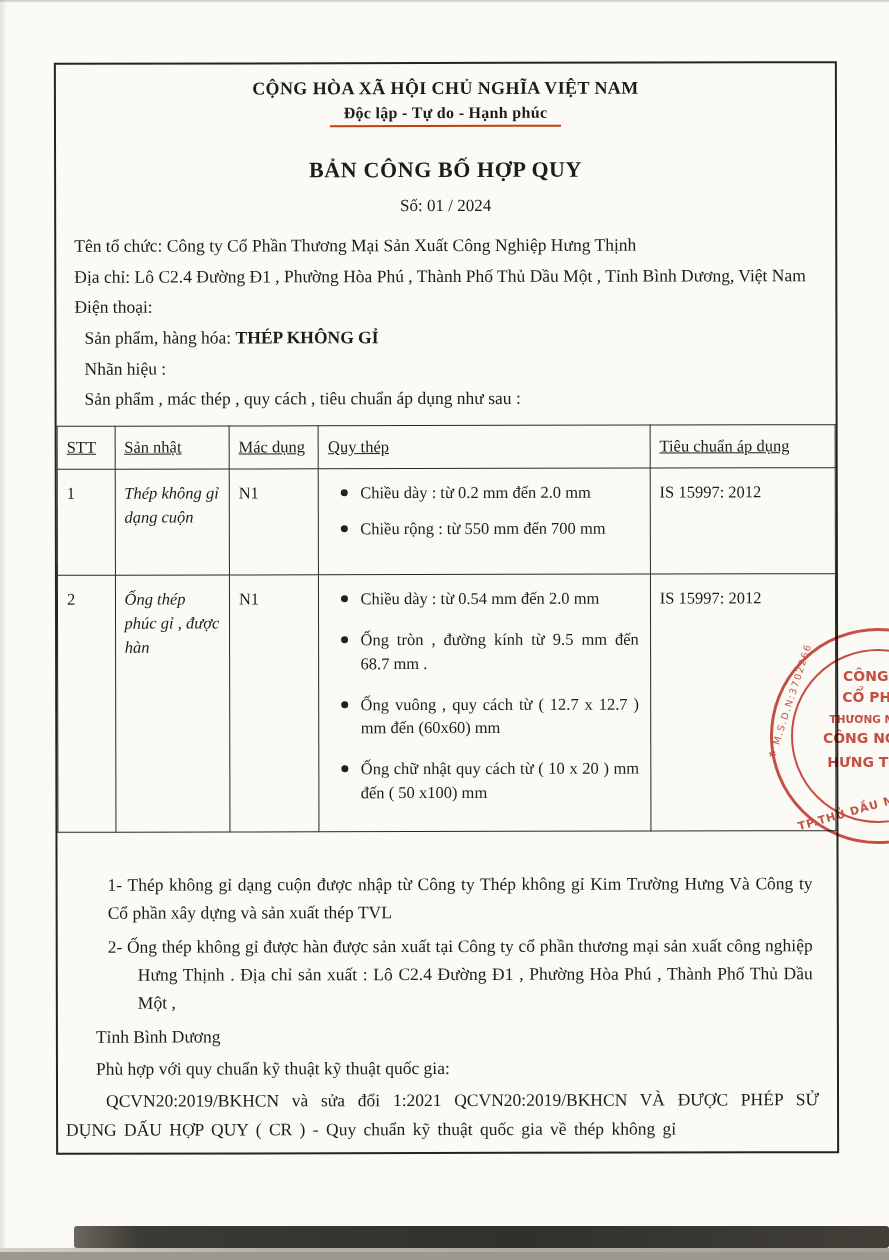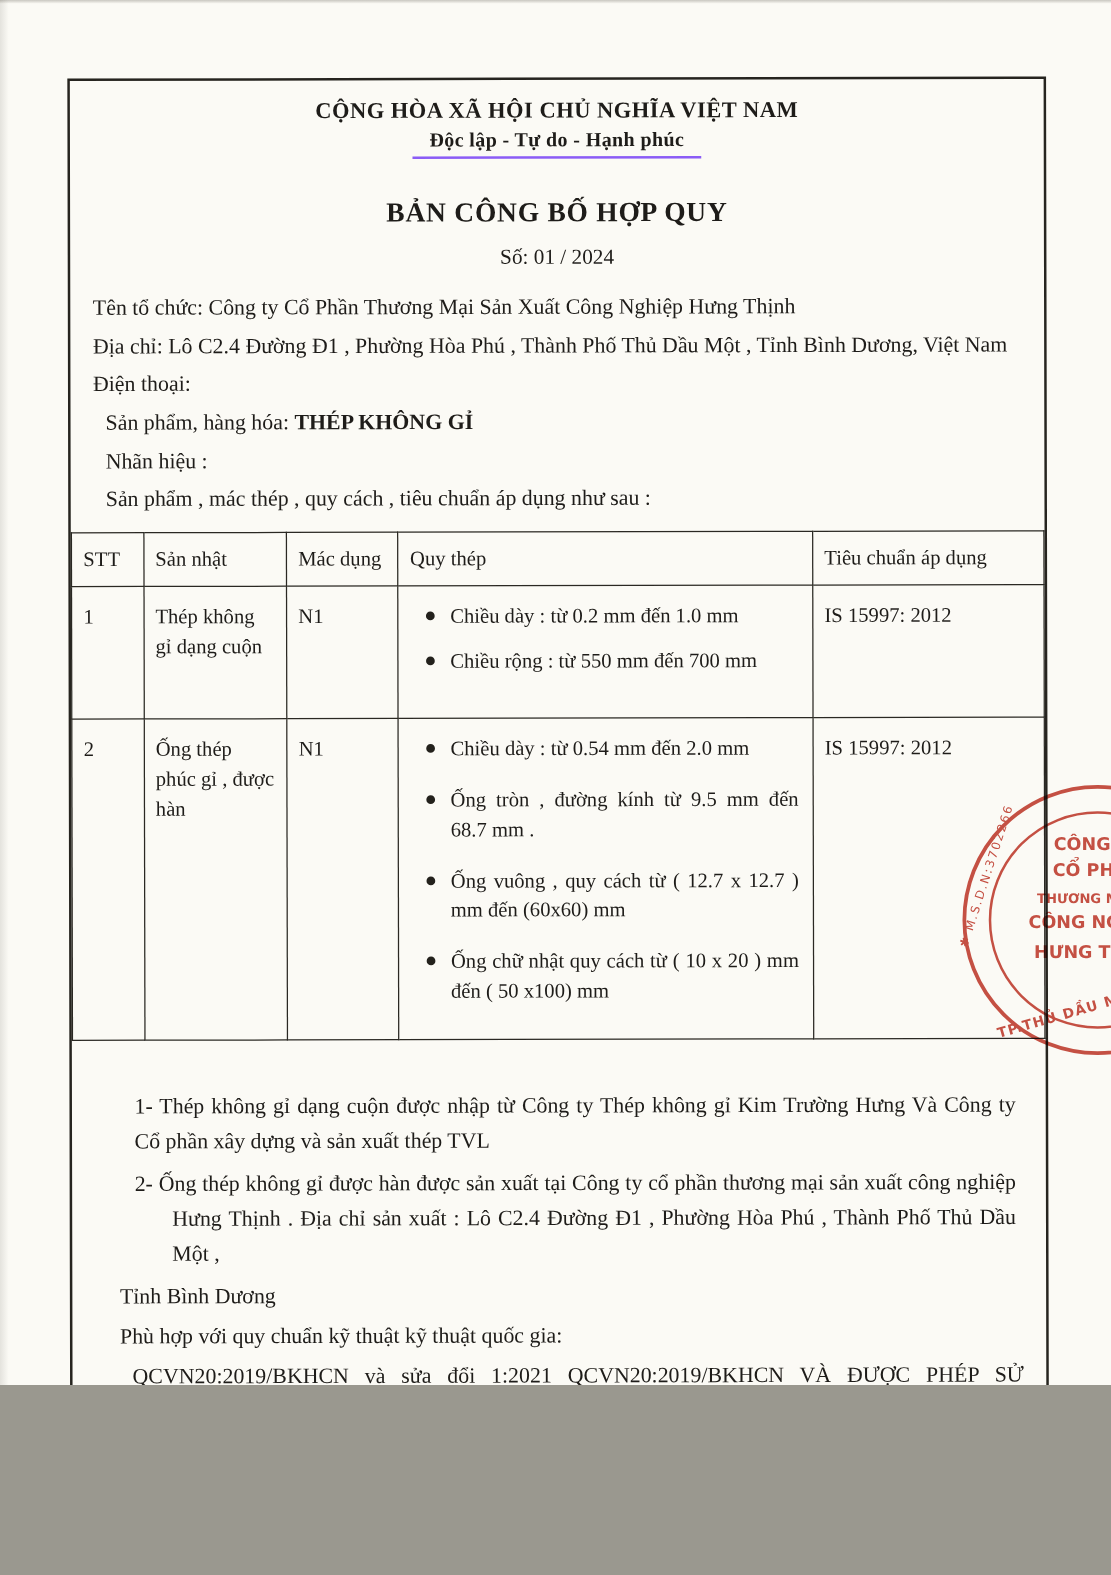--- a/index.html
+++ b/index.html
@@ -1,20 +1,20 @@
 <!DOCTYPE html>
 <html style="--stamp-color: #c0392b;"><head>
 <meta charset="utf-8">
 <title>Bản Công Bố Hợp Quy</title>
 <style>
   * { box-sizing: border-box; }
   html,body { margin:0; padding:0; background:#9a988f; }
   .page {
     position: relative;
-    width: 889px; height: 1108px;
+    width: 889px; height: 1252px;
     margin: 0 auto;
     background: #fbfaf5;
     overflow: hidden;
     font-family: "Liberation Serif", "DejaVu Serif", serif;
     color: #1e1c19;
   }
   
   .scan-edge-top { position:absolute; top:0; left:0; right:0; height:3px;
     background: linear-gradient(to bottom, #c9c7c0, rgba(251,250,245,0)); }
   .scan-edge-left { position:absolute; top:0; left:0; bottom:0; width:7px;
@@ -30,21 +30,21 @@
     position:absolute; left:55px; top:62px; width:783px; height:1092px;
     border:2px solid #26241f;
     padding: 14px 18px 0 18px;
     transform: rotate(-0.12deg);
   }
   .nat-header { text-align:center; }
   .nat-title { font-weight:bold; font-size:18px; letter-spacing:.4px; }
   .nat-motto { margin-top:5px; }
   .nat-motto span {
     display:inline-block; font-weight:bold; font-size:16px;
-    border-bottom:2px solid #8b5cf6; padding:0 14px 3px 14px; letter-spacing:.3px;
+    border-bottom:2px solid #c2410c; padding:0 14px 3px 14px; letter-spacing:.3px;
   }
   .doc-title { text-align:center; font-weight:bold; font-size:22px; letter-spacing:.6px; margin-top:30px; }
   .doc-number { text-align:center; font-size:17px; margin-top:13px; }
 
   .body-block { margin-top:16px; font-size:17.5px; line-height:1.58; }
   .body-block p { margin:0 0 3px 0; }
   .indent { padding-left:10px; }
   .product-bold { font-weight:bold; }
 
   
@@ -53,26 +53,26 @@
     width: calc(100% + 36px);
     margin: 12px 0 0 -18px;
     font-size:16.5px; line-height:1.45;
   }
   .spec-table th, .spec-table td {
     border:1.5px solid #2a2823;
     padding:9px 9px;
     text-align:left; vertical-align:middle;
     font-weight:normal;
   }
-  .spec-table thead th { height:40px; }
+  .spec-table thead th { height:40px;text-decoration:underline; }
   .spec-table tbody td { vertical-align:top; padding-top:12px; }
   .col-stt { width:7.4%; } .col-sp { width:14.7%; } .col-mt { width:11.5%; }
   .col-qc { width:42.6%; } .col-tc { width:23.8%; }
   .c-stt { text-align:center; }
-  .c-sp { text-align:justify; }
+  .c-sp { text-align:justify;font-style:italic; }
   .row-1 { height:106px; }
   .row-2 { height:238px; }
   .qc-list { margin:0; padding:0 2px 0 32px; list-style:none; text-align:justify; }
   .qc-list li { position:relative; margin-bottom:12px; }
   .row-2 .qc-list li { margin-bottom:17px; }
   .qc-list li::before {
     content:''; position:absolute; left:-19px; top:8px;
     width:7px; height:7px; border-radius:50%; background:#23211c;
   }
 
@@ -152,21 +152,21 @@
           <th>Tiêu chuẩn áp dụng</th>
         </tr>
       </thead>
       <tbody>
         <tr class="row-1">
           <td class="c-stt">1</td>
           <td class="c-sp">Thép không gỉ dạng cuộn</td>
           <td class="c-stt">N1</td>
           <td>
             <ul class="qc-list">
-              <li>Chiều dày : từ 0.2 mm đến 1.0 mm</li>
+              <li>Chiều dày : từ 0.2 mm đến 2.0 mm</li>
               <li>Chiều rộng : từ 550 mm đến 700 mm</li>
             </ul>
           </td>
           <td>IS 15997: 2012</td>
         </tr>
         <tr class="row-2">
           <td class="c-stt">2</td>
           <td class="c-sp">Ống thép phúc gỉ , được hàn</td>
           <td class="c-stt">N1</td>
           <td>

